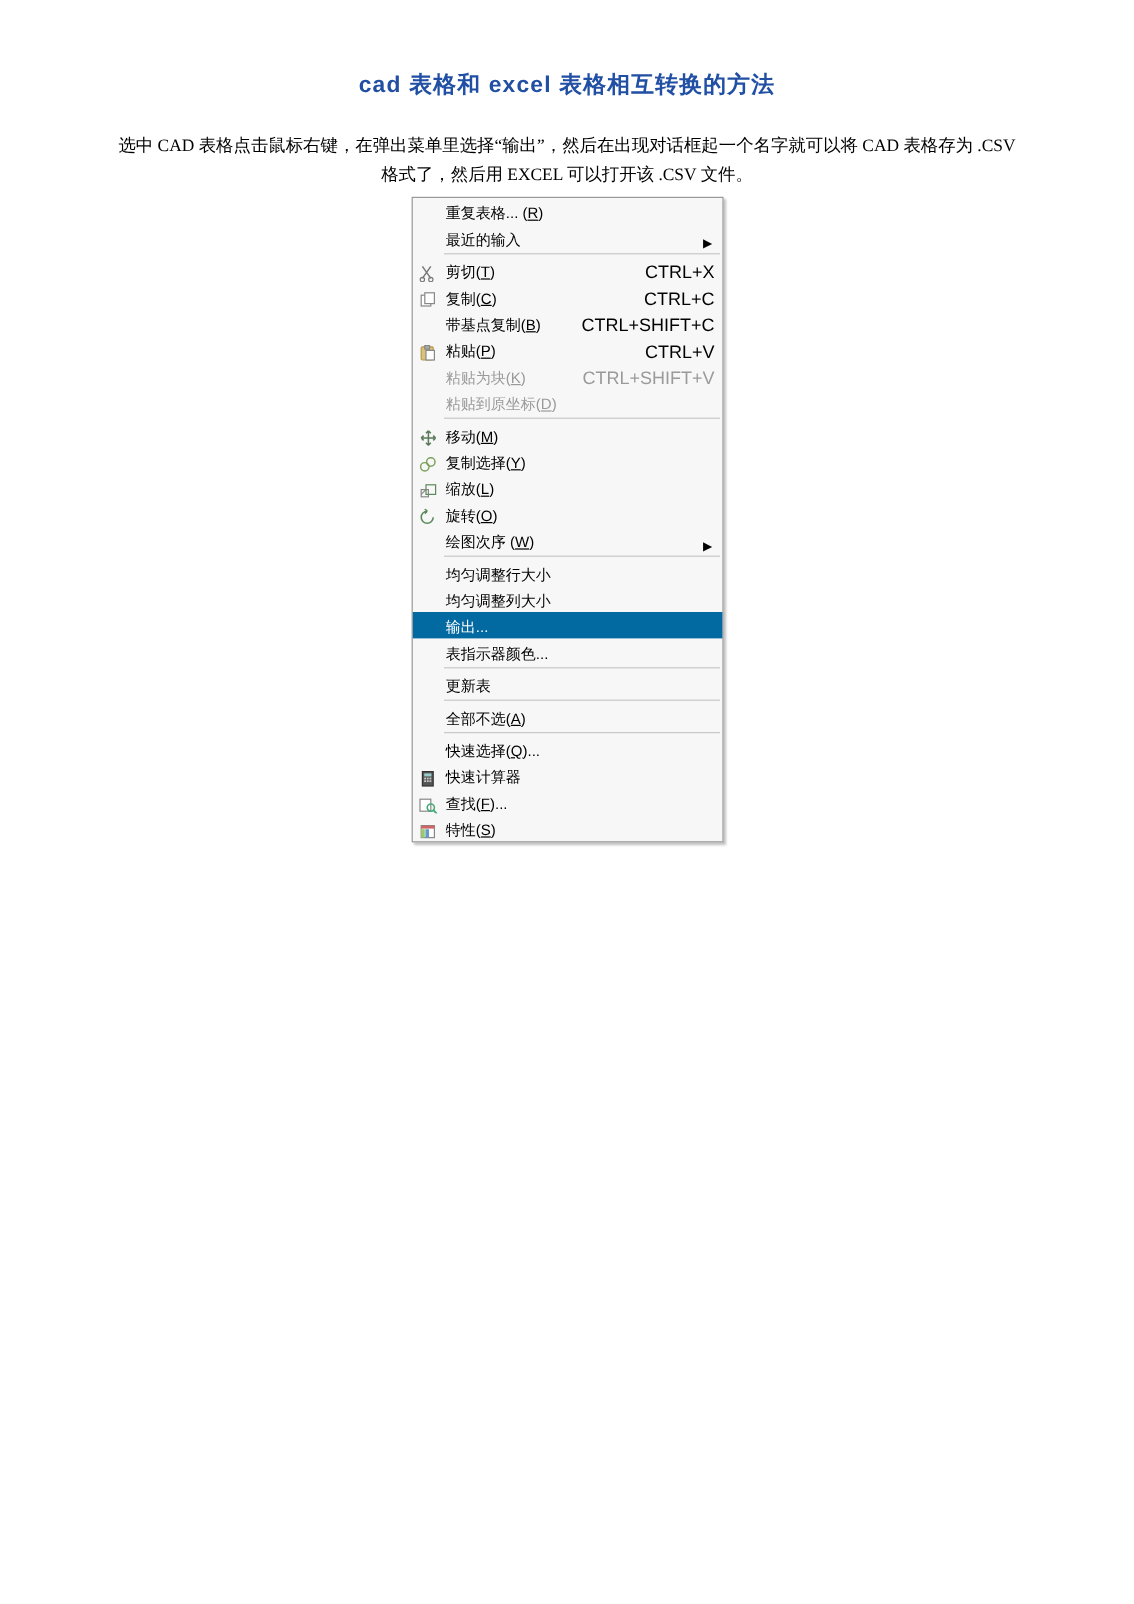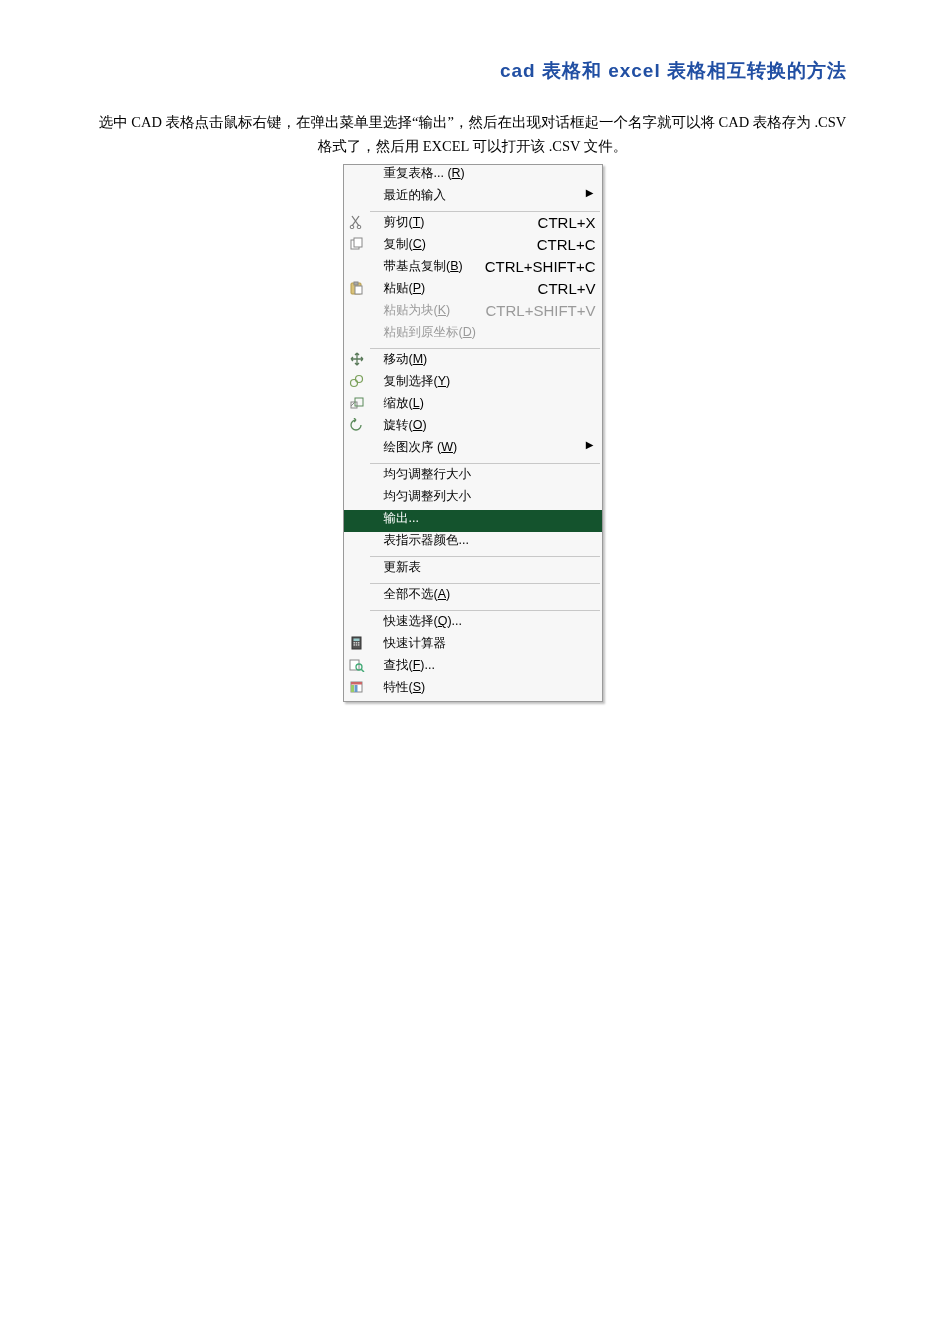--- a/index.html
+++ b/index.html
@@ -9,21 +9,21 @@
     font-family: "SimSun", "宋体", serif;
     width: 945px;
     height: 1337px;
     position: relative;
     color: #000;
   }
   .page {
     padding: 58px 98px 0 98px;
   }
   .title {
-    text-align: right;
+    text-align: center;
     font-family: "SimHei", "黑体", sans-serif;
     font-size: 19px;
     font-weight: bold;
     color: #214fa3;
     margin: 0 0 26px 0;
     letter-spacing: 1px;
   }
   .desc {
     font-size: 14.5px;
     line-height: 24px;
@@ -38,25 +38,24 @@
     width: 258px;
     background: #f7f7f7;
     border: 1px solid #9a9a9a;
     font-family: "SimSun", "宋体", Tahoma, sans-serif;
     font-size: 12.5px;
     color: #000;
     box-shadow: 2px 2px 2px rgba(0,0,0,0.25);
   }
   .mi {
     display: flex;
-    align-items: flex-start;
+    align-items: flex-end;
     height: 22px;
     padding: 0 6px 0 4px;
     white-space: nowrap;
-    gap: 12px;
   }
   .mi .ic {
     width: 18px;
     height: 16px;
     display: flex;
     align-items: center;
     justify-content: center;
     margin-right: 6px;
     flex: 0 0 18px;
   }
@@ -65,21 +64,21 @@
   }
   .mi .sc {
     flex: 0 0 auto;
     padding-left: 8px;
     font-family: Tahoma, sans-serif;
     font-size: 15px;
   }
   .mi.disabled { color: #9a9a9a; }
   .mi.disabled .sc { color: #9a9a9a; }
   .mi.highlight {
-    background: #14532d;
+    background: #0369a1;
     color: #fff;
   }
   .sep {
     height: 0;
     border-top: 1px solid #c8c8c8;
     margin: 2px 2px 2px 26px;
   }
   .arrow {
     font-size: 10px;
     padding-right: 2px;

